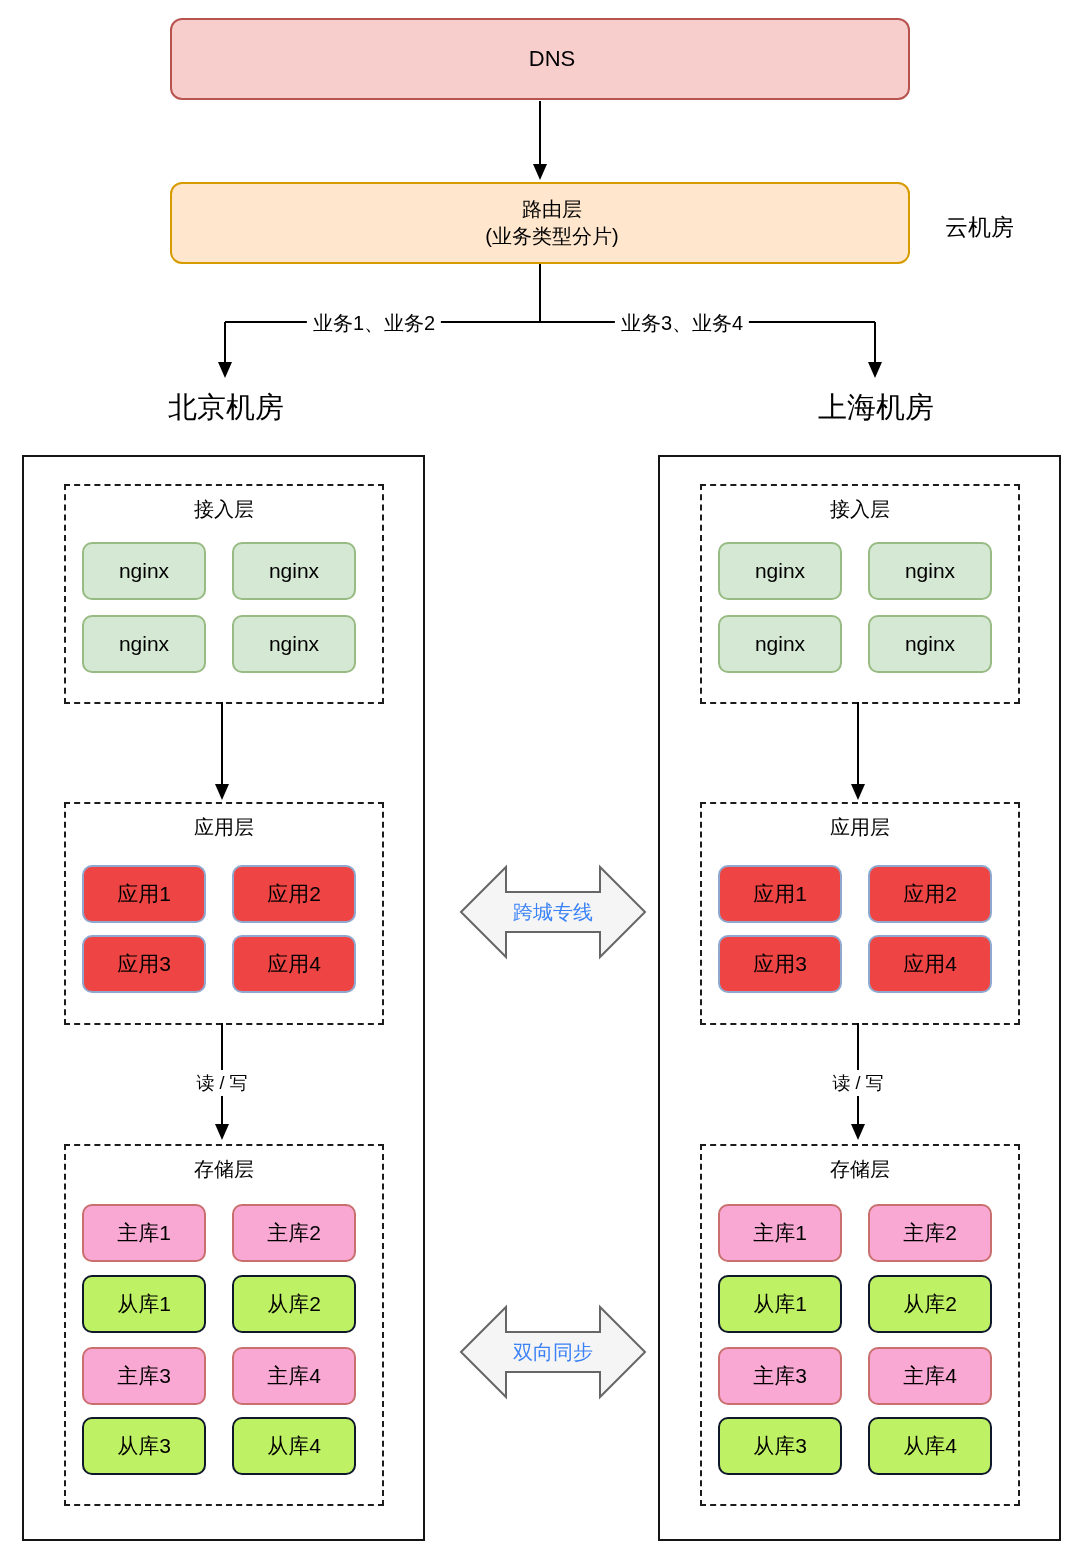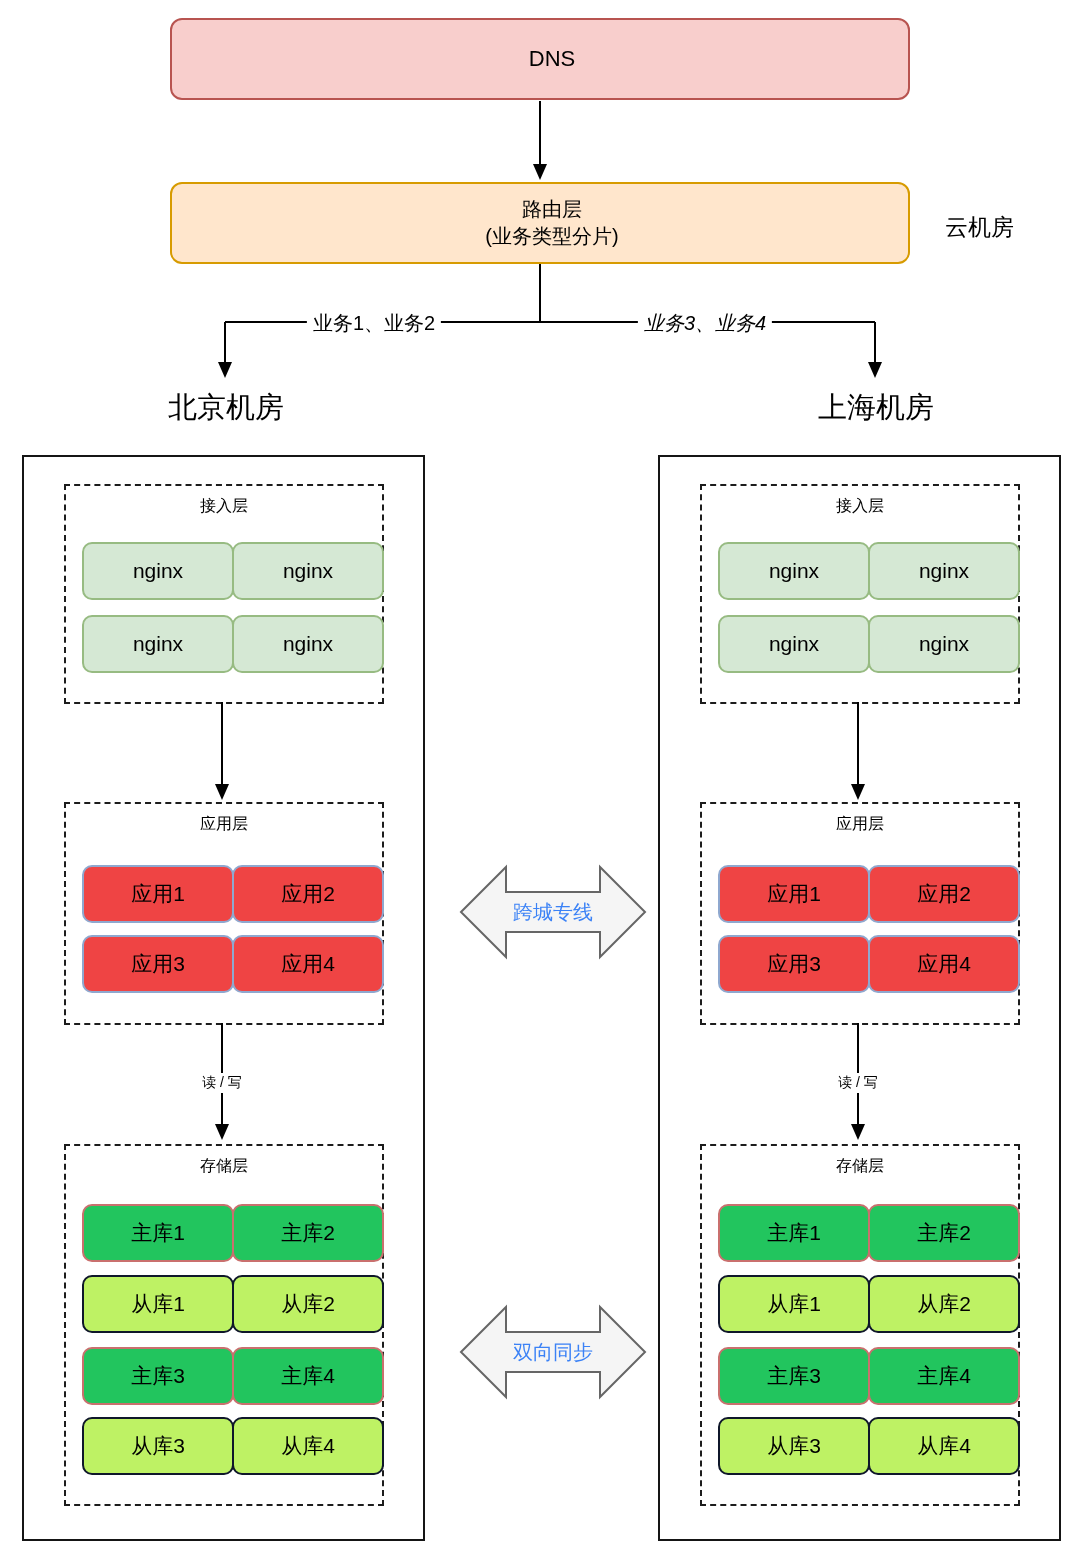--- a/index.html
+++ b/index.html
@@ -19,44 +19,44 @@
   .dc{position:absolute;top:455px;width:403px;height:1086px;background:#fff;
       border:2px solid #151515;z-index:1;box-sizing:border-box;}
   .dc.left{left:22px;} .dc.right{left:658px;}
 
   .dashed-panel{position:absolute;left:40px;width:320px;border:2px dashed #1c1c1c;
                 box-sizing:border-box;}
   .p-access{top:27px;height:220px;}
   .p-app{top:345px;height:223px;}
   .p-storage{top:687px;height:362px;}
   .panel-title{position:absolute;top:10px;left:0;width:100%;text-align:center;
-               font-size:16px;}
+               font-size:20px;}
 
-  .node{position:absolute;width:152px;height:58px;border-radius:10px;
+  .node{position:absolute;width:124px;height:58px;border-radius:10px;
         display:flex;align-items:center;justify-content:center;font-size:21px;
         box-sizing:border-box;z-index:2;}
   .c1{left:58px;} .c2{left:208px;}
   .ra1{top:85px;} .ra2{top:158px;}
   .rp1{top:408px;} .rp2{top:478px;}
   .rs1{top:747px;} .rs2{top:818px;} .rs3{top:890px;} .rs4{top:960px;}
 
   .green{background:#d5e8d4;border:2px solid #97bb82;}
   .blue{background:#ef4444;border:2px solid #8fa8cf;}
-  .master{background:#22c55e;border:2px solid #c9706e;}
+  .master{background:#f9a8d4;border:2px solid #c9706e;}
   .slave{background:#bef264;border:2px solid #0f172a;}
 
   
   .connector{position:absolute;left:0;top:0;z-index:2;pointer-events:none;}
   .connector line{stroke:#000;stroke-width:2;}
   .connector polygon{fill:#000;}
 
   
   .line-label{position:absolute;z-index:4;background:#fff;padding:1px 6px;
               font-size:20px;white-space:nowrap;transform:translate(-50%,-50%);}
-  .rw-label{font-size:14px;}
+  .rw-label{font-size:18px;}
   .room-label{position:absolute;z-index:4;font-size:29px;white-space:nowrap;
               transform:translate(-50%,-50%);}
 
   
   .darrow{position:absolute;z-index:3;}
   .darrow polygon{fill:#f5f5f5;stroke:#666666;stroke-width:2;}
   .darrow-label{position:absolute;z-index:4;font-size:20px;color:#3b82f6;
                 white-space:nowrap;transform:translate(-50%,-50%);}
 </style>
 </head>
@@ -148,21 +148,21 @@
   </div>
   <div class="tbox router">
     <div>
       <div>路由层</div>
       <div>(业务类型分片)</div>
     </div>
   </div>
   <div class="side-label" style="left:945px;top:212px;">云机房</div>
 
   <div class="line-label" style="left:374px;top:323px;">业务1、业务2</div>
-  <div class="line-label" style="left:705px;top:323px;font-style:italic;">业务3、业务4</div>
+  <div class="line-label" style="left:682px;top:323px;">业务3、业务4</div>
 
   <div class="room-label" style="left:226px;top:408px;">北京机房</div>
   <div class="room-label" style="left:876px;top:408px;">上海机房</div>
 
   <div class="line-label rw-label" style="left:222px;top:1083px;">读 / 写</div>
   <div class="line-label rw-label" style="left:858px;top:1083px;">读 / 写</div>
 
   <svg class="darrow" style="left:458px;top:860px;" width="190" height="104">
     <polygon points="3,52 48,7 48,32 142,32 142,7 187,52 142,97 142,72 48,72 48,97"></polygon>
   </svg>

